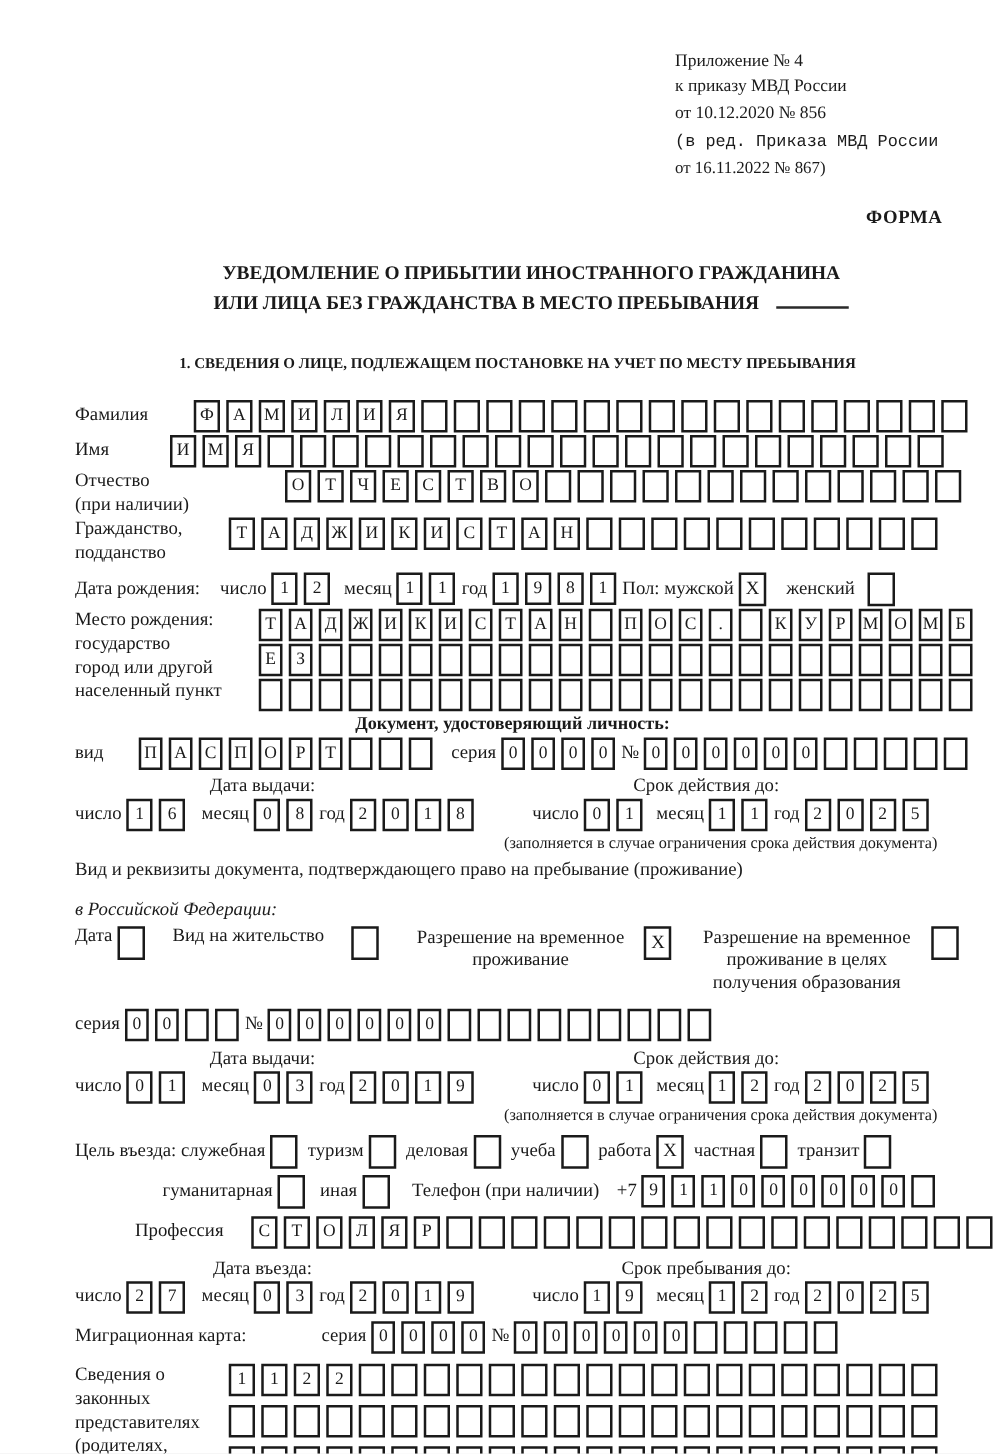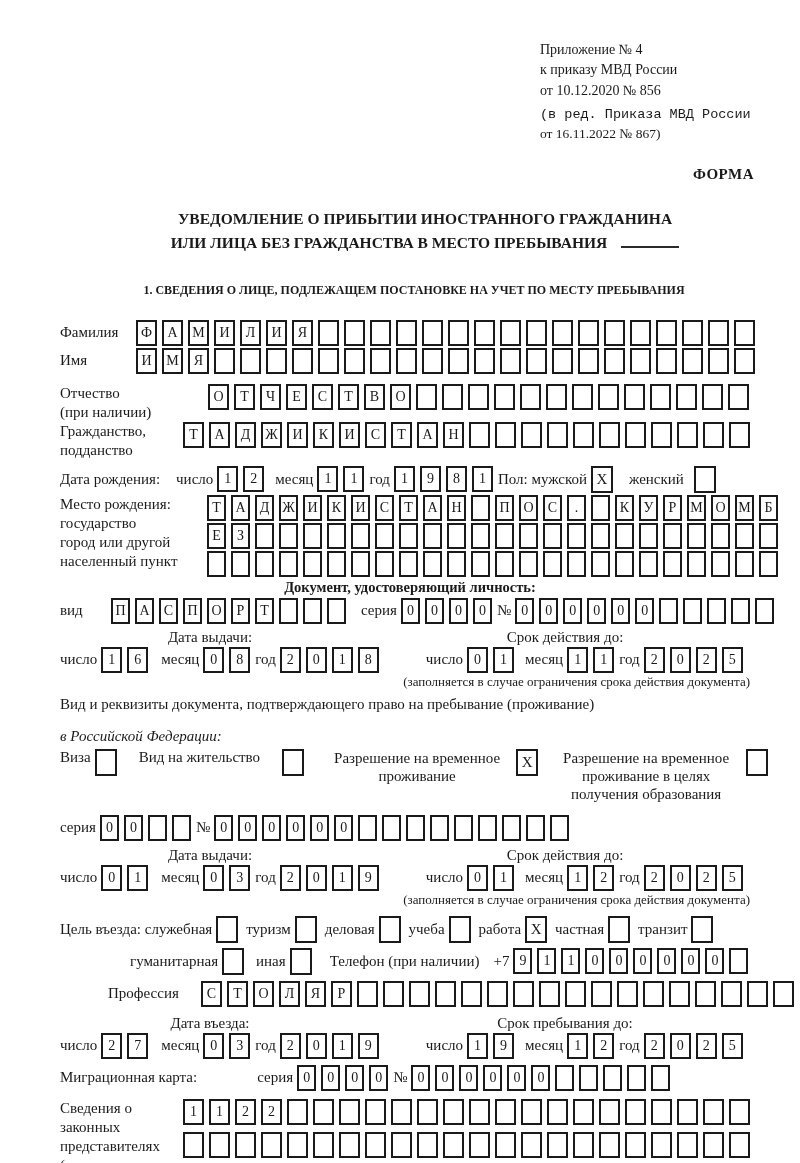--- a/index.html
+++ b/index.html
@@ -45,21 +45,21 @@
     <div class="rev first">(в ред. Приказа МВД России</div>
     <div class="rev">от 16.11.2022 № 867)</div>
   </div>
   <div class="forma">ФОРМА</div>
   <div class="title">
     <div>УВЕДОМЛЕНИЕ О ПРИБЫТИИ ИНОСТРАННОГО ГРАЖДАНИНА</div>
     <div><span>ИЛИ ЛИЦА БЕЗ ГРАЖДАНСТВА В МЕСТО ПРЕБЫВАНИЯ</span><span class="blank"></span></div>
   </div>
   <div class="sect">1. СВЕДЕНИЯ О ЛИЦЕ, ПОДЛЕЖАЩЕМ ПОСТАНОВКЕ НА УЧЕТ ПО МЕСТУ ПРЕБЫВАНИЯ</div>
   <div id="form-body">
-      <div class="row" style="margin-top: 22px;">
+      <div class="row" style="margin-top: 22px; gap: 19px;">
         <div class="lbl" style="width: 72px;">Фамилия</div>
         <div class="cells">
           <div class="cell">Ф</div>
           <div class="cell">А</div>
           <div class="cell">М</div>
           <div class="cell">И</div>
           <div class="cell">Л</div>
           <div class="cell">И</div>
           <div class="cell">Я</div>
           <div class="cell"></div>
@@ -103,21 +103,21 @@
           <div class="cell"></div>
           <div class="cell"></div>
           <div class="cell"></div>
           <div class="cell"></div>
           <div class="cell"></div>
           <div class="cell"></div>
           <div class="cell"></div>
           <div class="cell"></div>
         </div>
       </div>
-      <div class="row top" style="margin-top: 10px;">
+      <div class="row top" style="margin-top: 2px; gap: 20px;">
         <div class="lblblock" style="width: 144px;">
           <div>Отчество</div>
           <div>(при наличии)</div>
         </div>
         <div class="cells">
           <div class="cell">О</div>
           <div class="cell">Т</div>
           <div class="cell">Ч</div>
           <div class="cell">Е</div>
           <div class="cell">С</div>
@@ -372,21 +372,21 @@
       <div class="row" style="margin-top: 1px;">
         <div class="lbl r" style="width: 690px; font-size: 13px;">(заполняется в случае ограничения срока действия документа)</div>
       </div>
       <div class="row" style="margin-top: 6px;">
         <div class="lbl">Вид и реквизиты документа, подтверждающего право на пребывание (проживание)</div>
       </div>
       <div class="row" style="margin-top: 15px; font-style: italic;">
         <div class="lbl">в Российской Федерации:</div>
       </div>
       <div class="row top" style="margin-top: 4px;">
-        <div class="lbl">Виза</div>
+        <div class="lbl">Дата</div>
         <div class="cell chk"></div>
         <div class="gapseg" style="width: 14px;"></div>
         <div class="lbl">Вид на жительство</div>
         <div class="gapseg" style="width: 18px;"></div>
         <div class="cell chk"></div>
         <div class="gapseg" style="width: 16px;"></div>
         <div class="lblblock c" style="width: 178px;">
           <div>Разрешение на временное</div>
           <div>проживание</div>
         </div>

